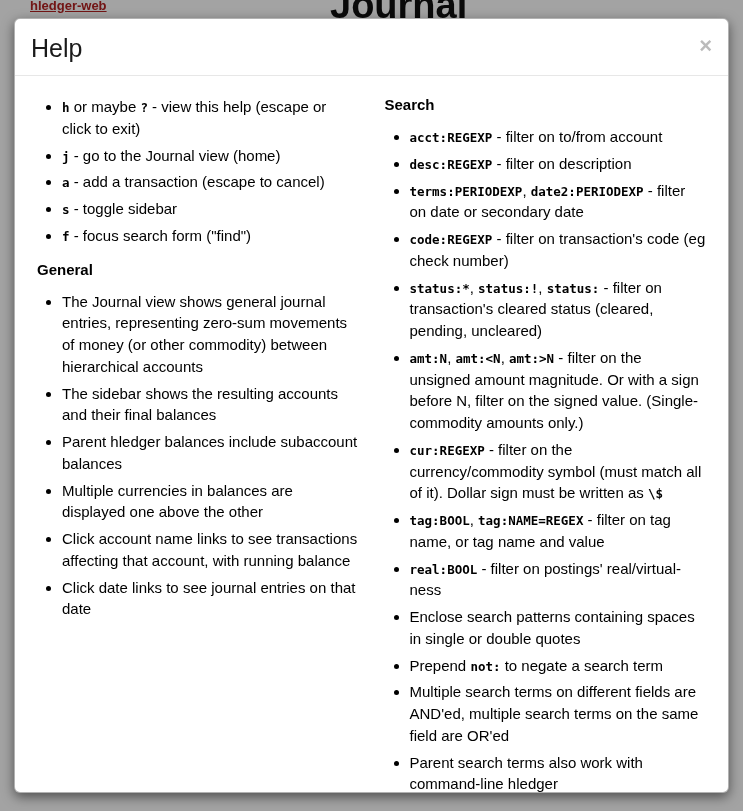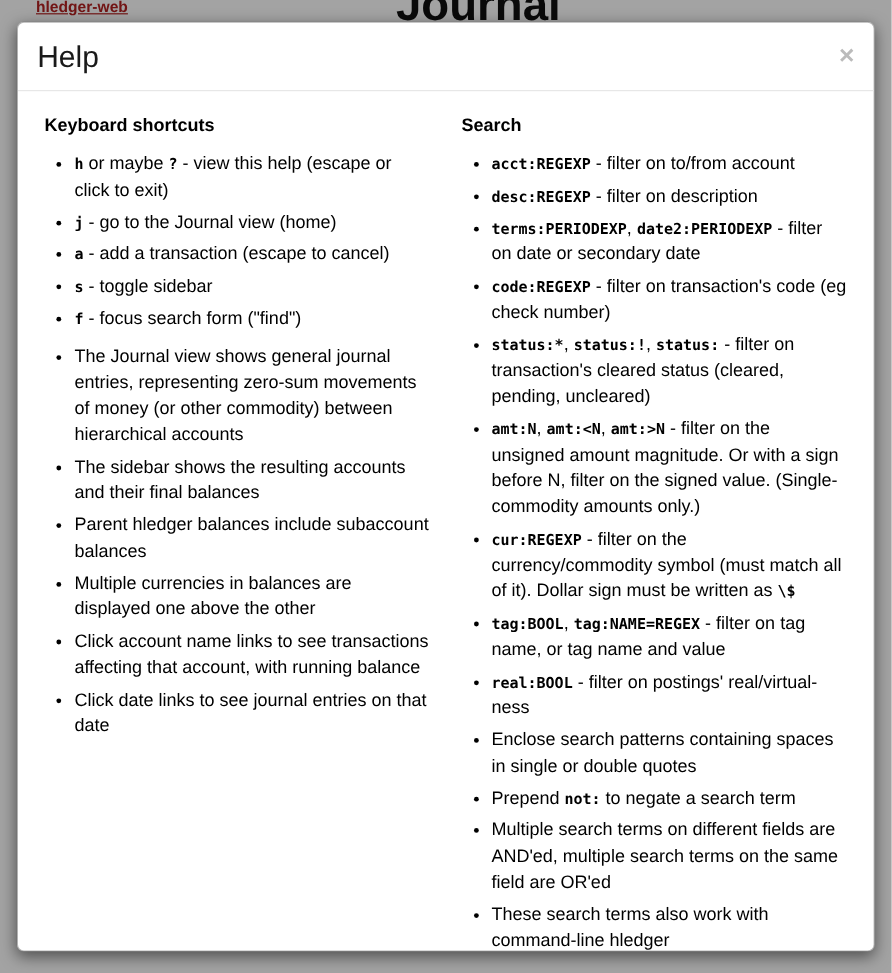--- a/index.html
+++ b/index.html
@@ -50,28 +50,28 @@
 
 <div class="backdrop"></div>
 
 <div class="modal">
   <div class="modal-header">
     <button class="close">×</button>
     <h2 class="modal-title">Help</h2>
   </div>
   <div class="modal-body">
     <div class="col">
-        <h3>Keyboard shortcuts</h3>
         <ul>
           <li><code>h</code> or maybe <code>?</code> - view this help (escape or click to exit)</li>
           <li><code>j</code> - go to the Journal view (home)</li>
           <li><code>a</code> - add a transaction (escape to cancel)</li>
           <li><code>s</code> - toggle sidebar</li>
           <li><code>f</code> - focus search form ("find")</li>
         </ul>
+        <h3>General</h3>
         <ul>
           <li>The Journal view shows general journal entries, representing zero-sum movements of money (or other commodity) between hierarchical accounts</li>
           <li>The sidebar shows the resulting accounts and their final balances</li>
           <li>Parent hledger balances include subaccount balances</li>
           <li>Multiple currencies in balances are displayed one above the other</li>
           <li>Click account name links to see transactions affecting that account, with running balance</li>
           <li>Click date links to see journal entries on that date</li>
         </ul>
       </div>
     <div class="col">
@@ -82,17 +82,17 @@
           <li><code>terms:PERIODEXP</code>, <code>date2:PERIODEXP</code> - filter on date or secondary date</li>
           <li><code>code:REGEXP</code> - filter on transaction's code (eg check number)</li>
           <li><code>status:*</code>, <code>status:!</code>, <code>status:</code> - filter on transaction's cleared status (cleared, pending, uncleared)</li>
           <li><code>amt:N</code>, <code>amt:&lt;N</code>, <code>amt:&gt;N</code> - filter on the unsigned amount magnitude. Or with a sign before N, filter on the signed value. (Single-commodity amounts only.)</li>
           <li><code>cur:REGEXP</code> - filter on the currency/commodity symbol (must match all of it). Dollar sign must be written as <code>\$</code></li>
           <li><code>tag:BOOL</code>, <code>tag:NAME=REGEX</code> - filter on tag name, or tag name and value</li>
           <li><code>real:BOOL</code> - filter on postings' real/virtual-ness</li>
           <li>Enclose search patterns containing spaces in single or double quotes</li>
           <li>Prepend <code>not:</code> to negate a search term</li>
           <li>Multiple search terms on different fields are AND'ed, multiple search terms on the same field are OR'ed</li>
-          <li>These search terms also work with command-line hledger</li>
+          <li>Parent search terms also work with command-line hledger</li>
         </ul>
       </div>
   </div>
 </div>
 
 </body></html>

